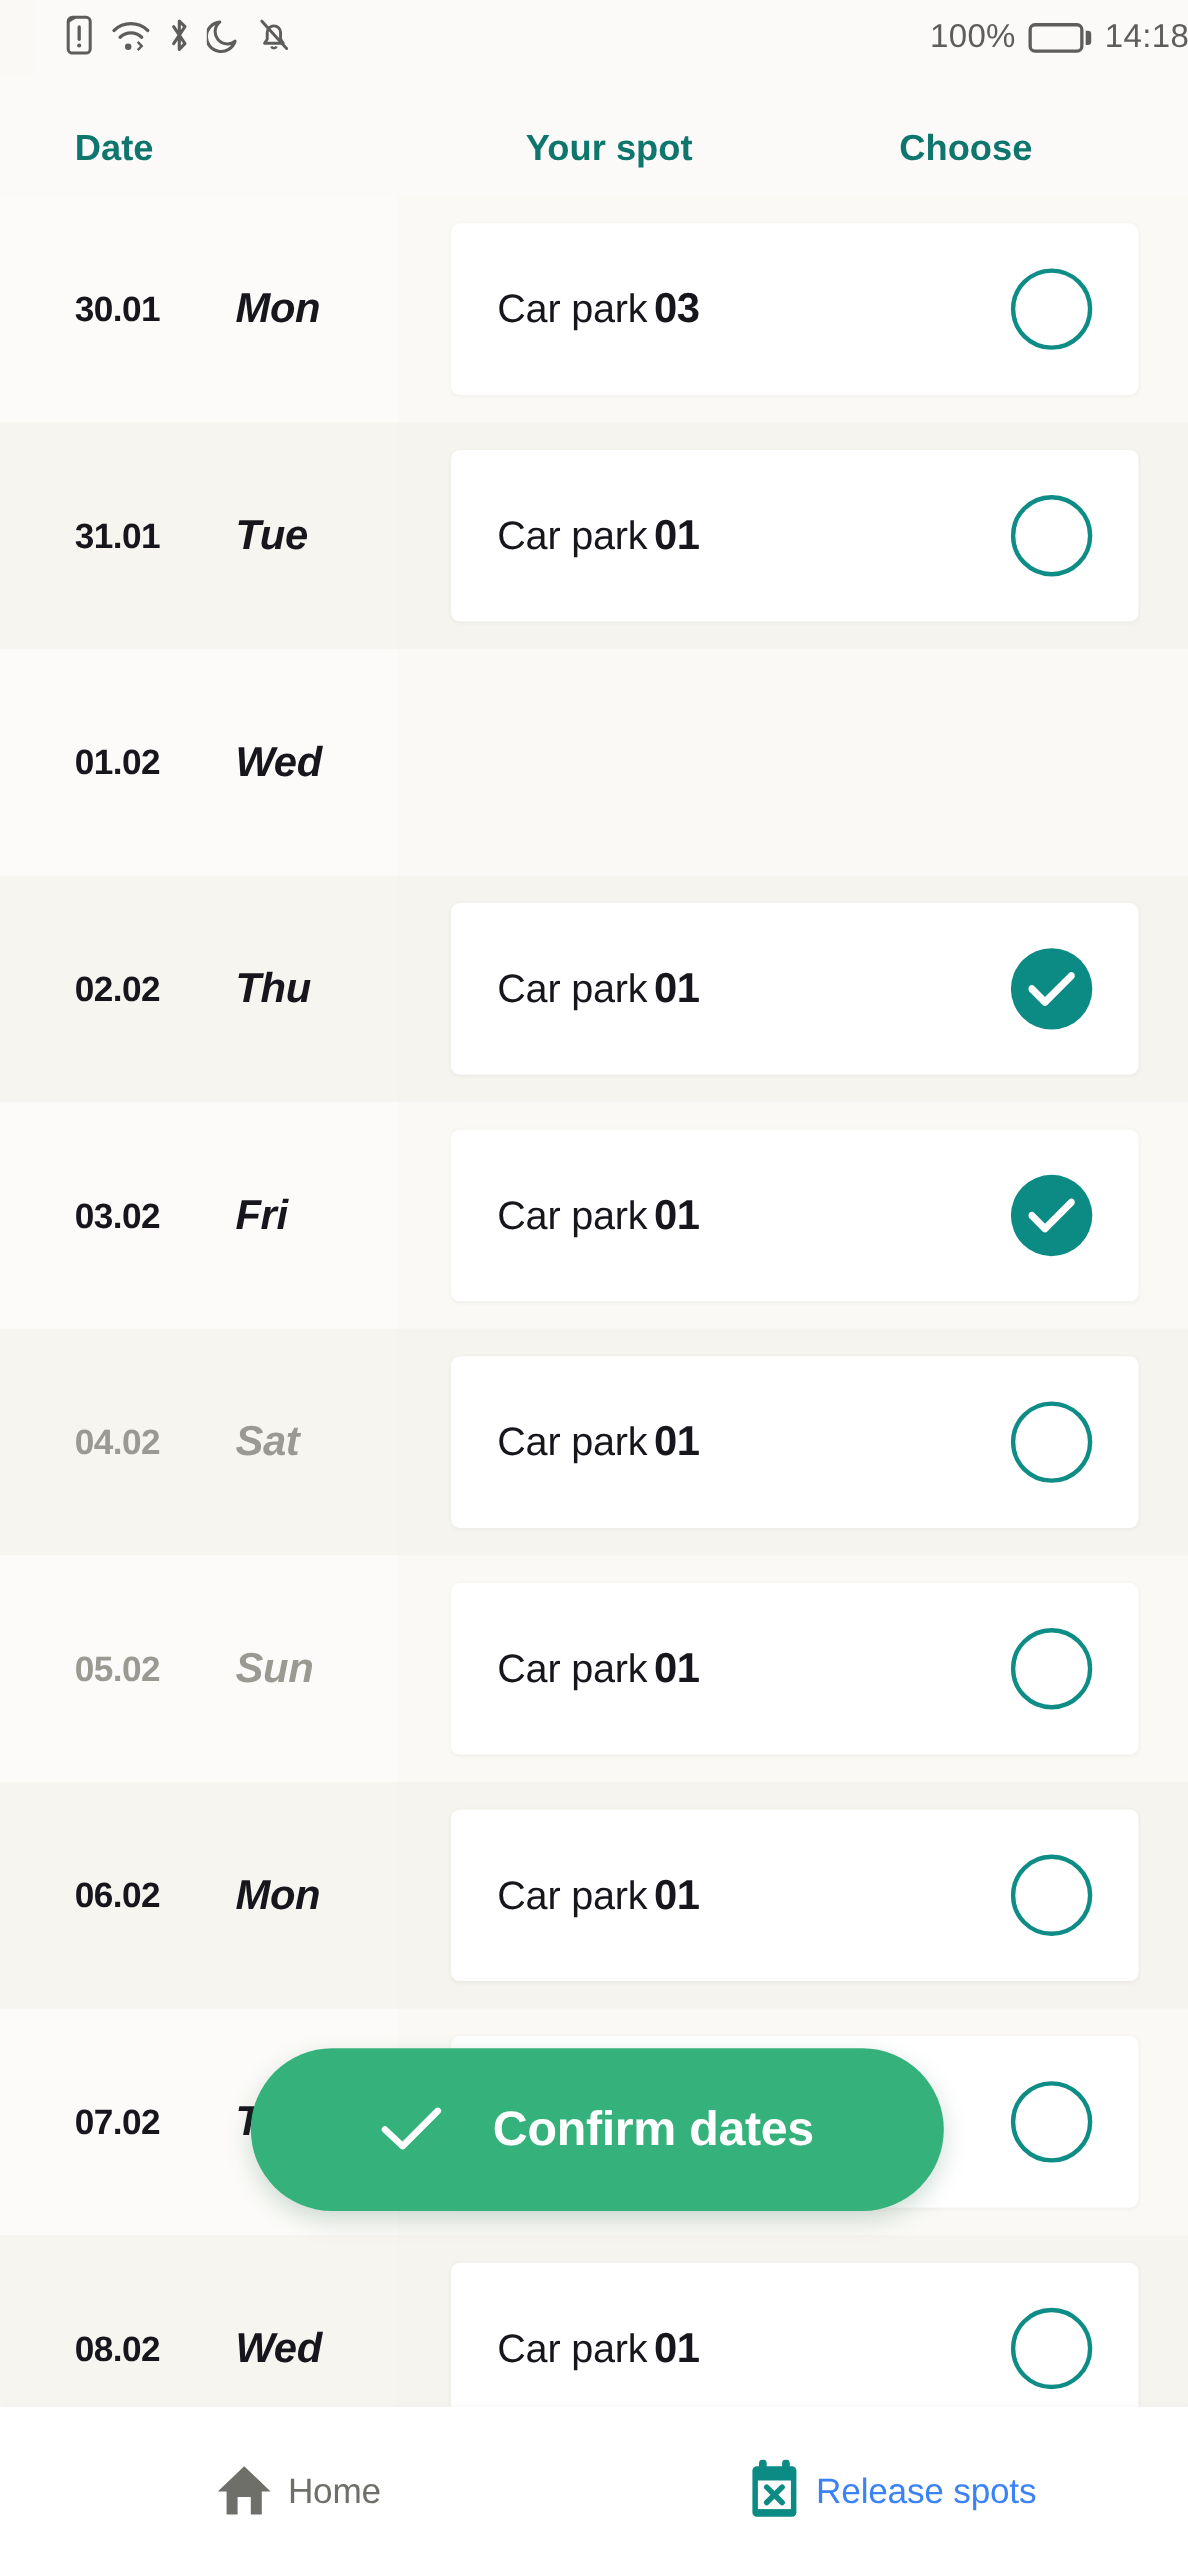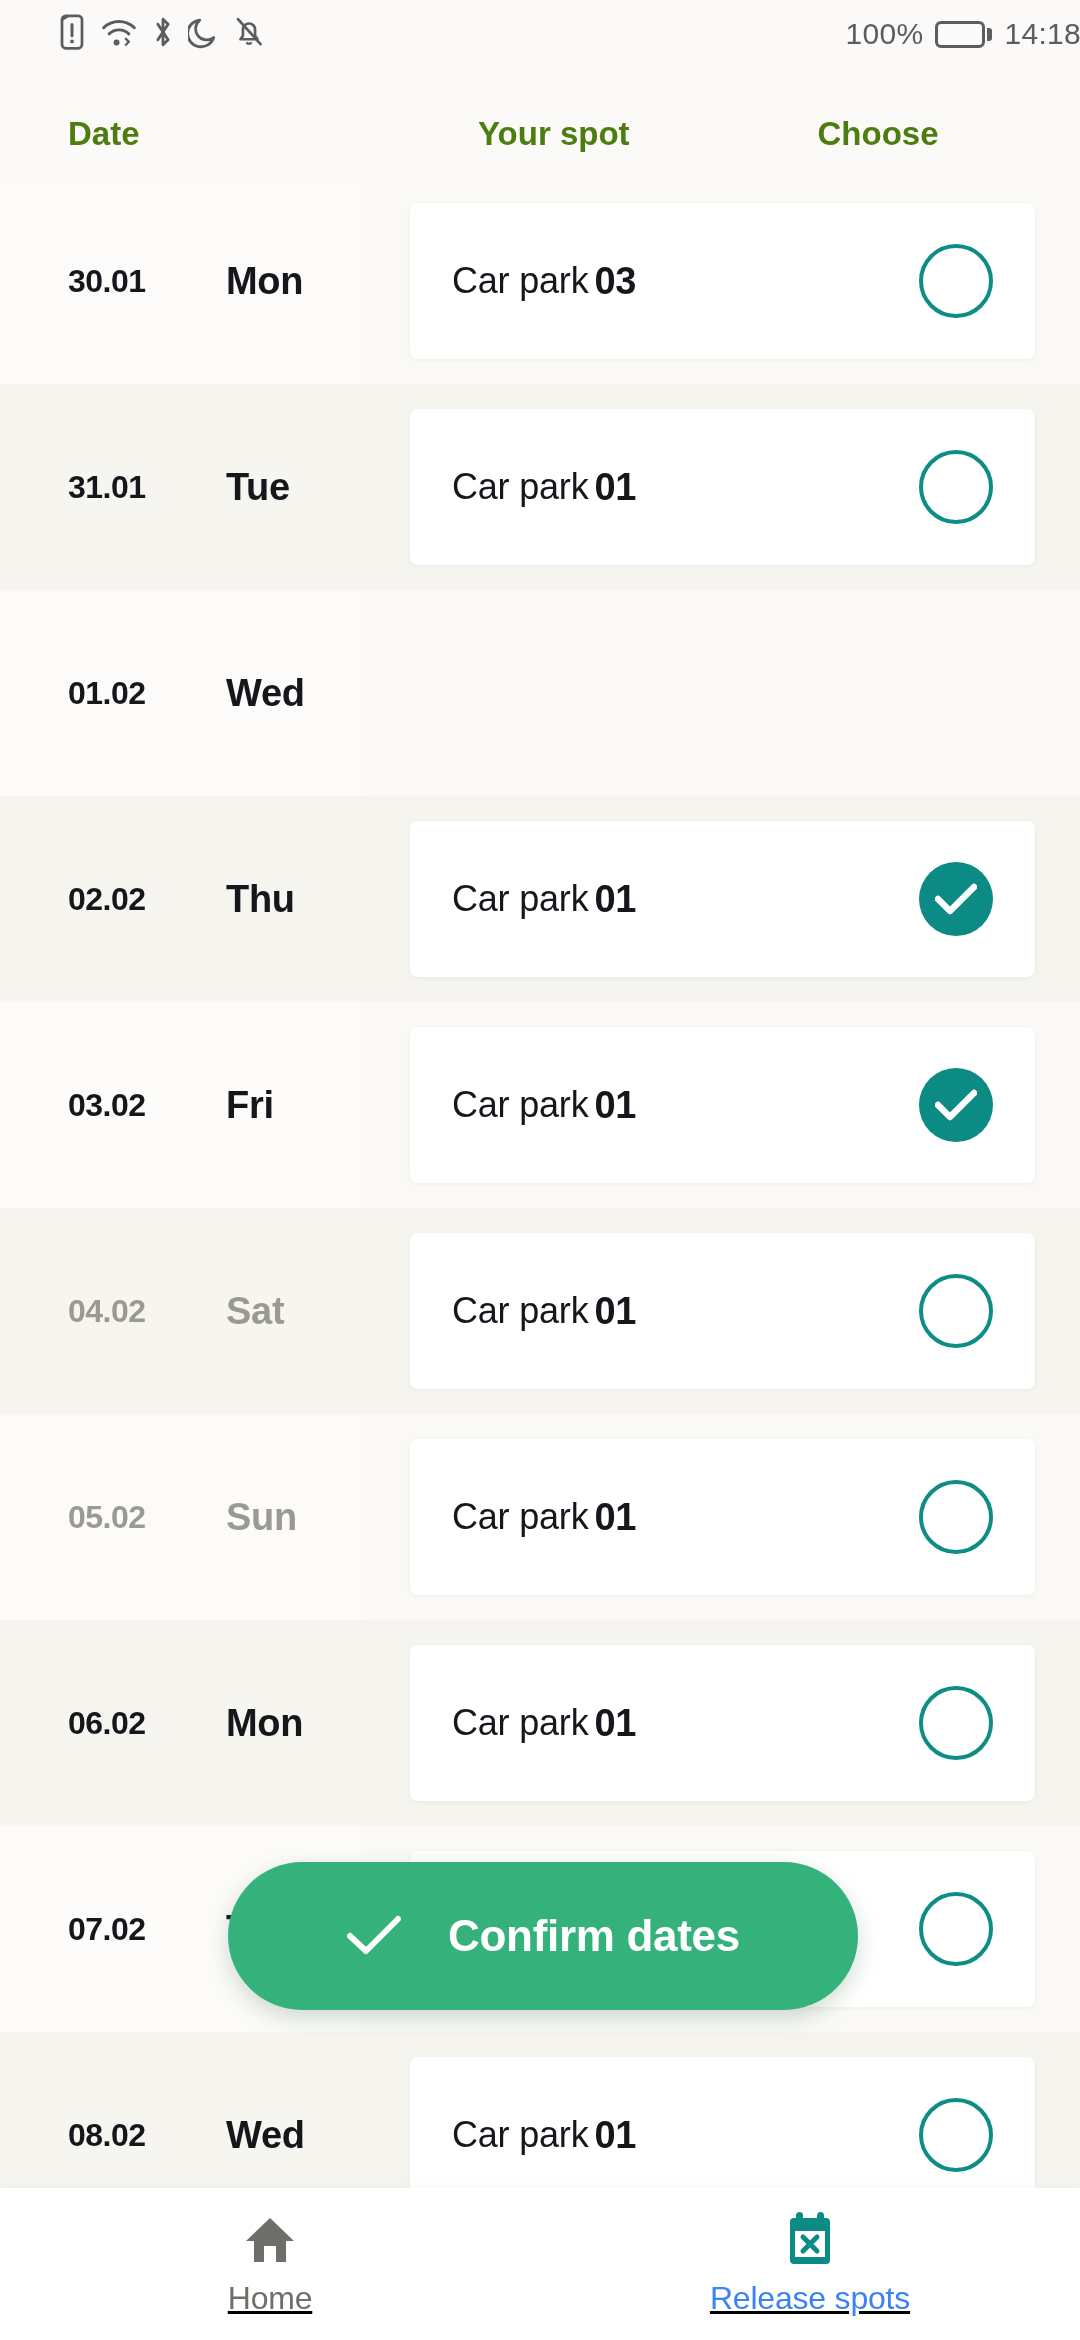--- a/index.html
+++ b/index.html
@@ -76,21 +76,21 @@
     position: absolute;
     top: 68px; left: 0;
     width: 1080px;
     height: 110px;
     background: #fbfaf8;
   }
   .col-head {
     position: absolute;
     font-size: 33px;
     font-weight: bold;
-    color: #4d7c0f;
+    color: #0f766e;
     top: 47px;
   }
   .ch-date   { left: 68px; }
   .ch-spot   { left: 478px; }
   .ch-choose { left: 878px; transform: translateX(-50%); }
 
   
   #schedule-list {
     position: absolute;
     top: 178px; left: 0;
@@ -131,25 +131,26 @@
     left: 68px;
     width: 120px;
     font-size: 32px;
     font-weight: bold;
     color: #16161c;
     line-height: 1.15;
     letter-spacing: -0.5px;
   }
   .date-day {
     position: absolute;
-    left: 226px;
+    left: 214px;
     font-size: 38px;
     font-weight: bold;
     color: #16161c;
     letter-spacing: -0.3px;
+    font-style: italic;
   }
   .row.dim .date-num,
   .row.dim .date-day { color: #9a9a93; }
 
   .spot-cell {
     flex: 1 1 auto;
     height: 100%;
     display: flex;
     align-items: center;
     padding: 0 45px 0 48px;
@@ -243,26 +244,25 @@
     background: #ffffff;
     display: flex;
     align-items: center;
     z-index: 60;
     box-shadow: 0 -2px 8px rgba(120,110,90,0.05);
   }
   .nav-item {
     flex: 1 1 0;
     height: 100%;
     display: flex;
-    flex-direction: column;
+    flex-direction: row;
     align-items: center;
     justify-content: center;
     gap: 12px;
     cursor: pointer;
-    text-decoration: underline;
   }
   .nav-label {
     font-size: 32px;
     color: #6f6f6a;
     letter-spacing: -0.2px;
   }
   .nav-item.active .nav-label { color: #3b82f6; }
   .nav-icon { height: 56px; display: flex; align-items: center; }
 
   

